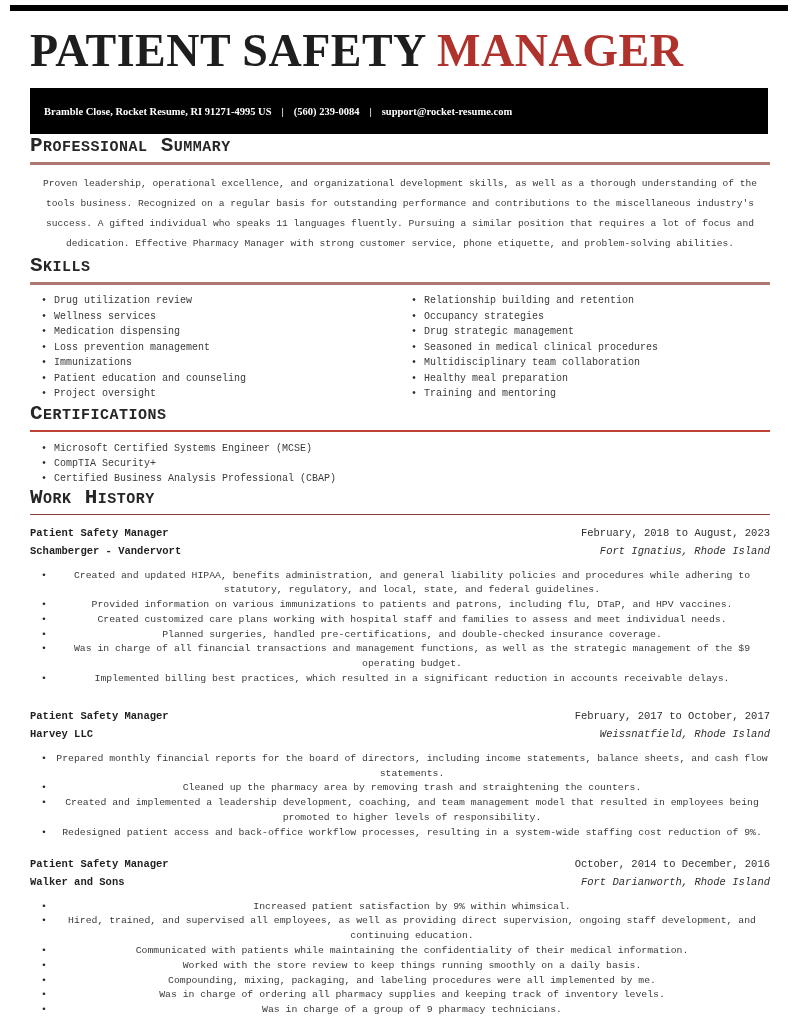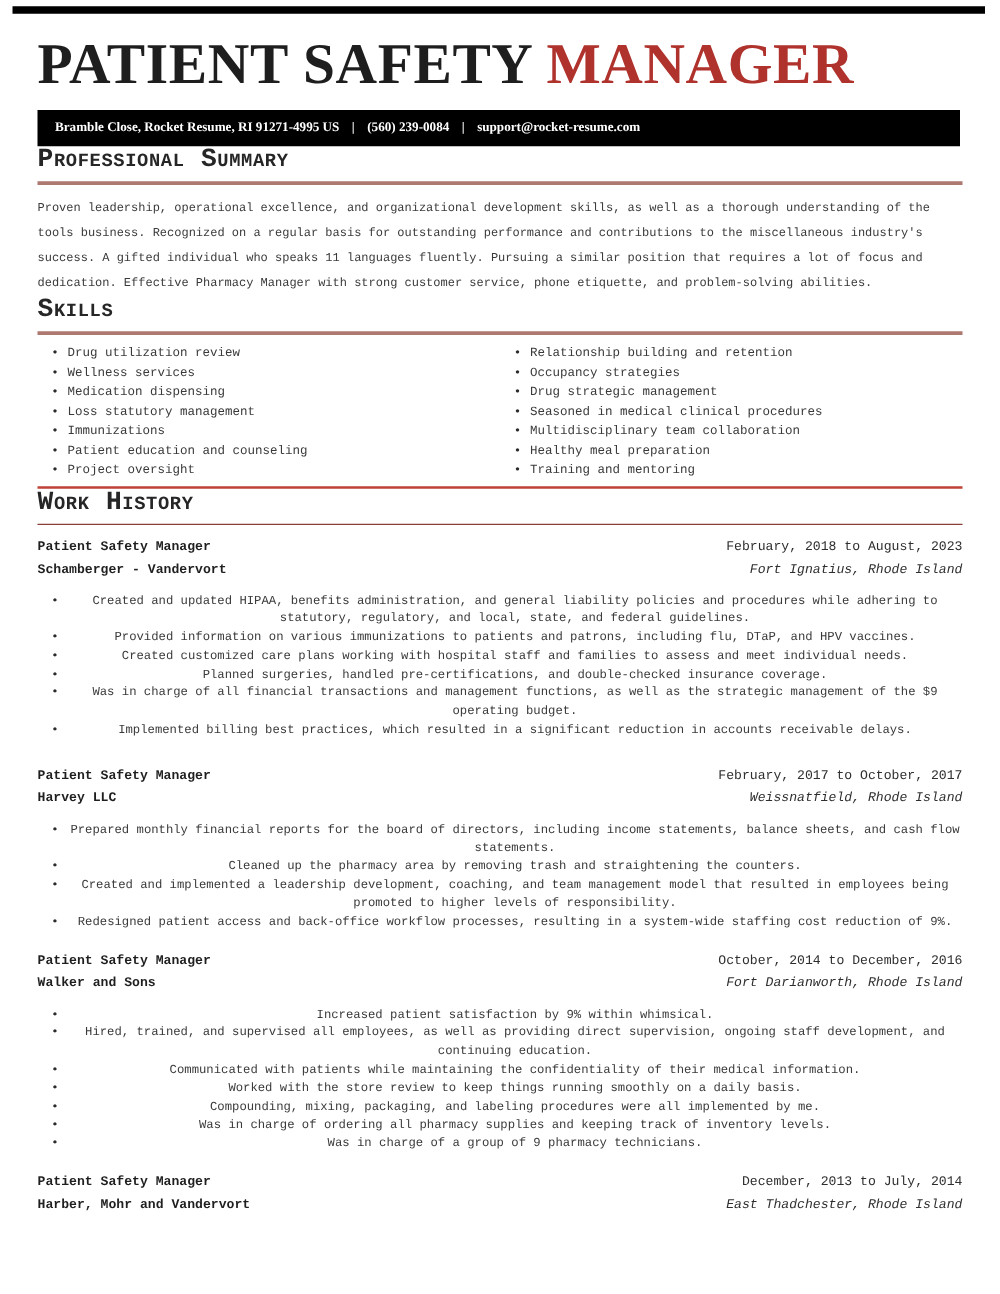--- a/index.html
+++ b/index.html
@@ -7,39 +7,39 @@
     width:800px; height:1035px; overflow:hidden; background:#ffffff;
     font-family:"Liberation Serif", serif; color:#333;
   }
   .top-bar { margin:5px 12px 0 10px; height:6px; background:var(--header_bar,#000); }
   .title {
     margin:15px 0 0 30px; font-size:46px; font-weight:bold; line-height:50px;
     color:#1e1e1e; letter-spacing:0.5px; white-space:nowrap;
   }
   .title .accent { color:var(--accent,#b0322c); }
   .contact-bar {
-    margin:12px 32px 0 30px; height:29px; background:var(--header_bar,#000);
+    margin:12px 32px 0 30px; height:46px; background:var(--header_bar,#000);
     color:var(--header_text,#fff); display:flex; align-items:center;
     padding-left:14px; font-size:10.5px; font-weight:bold; box-sizing:border-box;
   }
   .contact-bar .sep { margin:0 10px; }
   .content { margin:0 30px;font-family:Liberation Mono, monospace; }
   h2.section {
     margin:0; font-variant:small-caps; font-weight:bold; font-size:21px;
     line-height:24px; color:#262626; letter-spacing:0.5px;
   }
   .mt-summary { margin-top:25px; }
   .mt-skills  { margin-top:0; }
   .mt-certs   { margin-top:12px; }
   .mt-work    { margin-top:12px; }
   .rule { border:none; margin:4px 0 0; }
   .rule-soft   { height:3px; background:var(--rule_soft,#ae7970); }
   .rule-bright { height:2px; background:var(--rule_bright,#c04237); }
   .rule-dark   { height:1px; background:var(--rule_dark,#8a3f37); }
-  .summary-text { margin:9px 0 0; font-size:9.6px; line-height:20px; color:#3a3a3a; }
+  .summary-text { margin:9px 0 0; font-size:9.6px; line-height:20px; color:#3a3a3a;text-align:center; }
   .skills-grid { display:grid; grid-template-columns:1fr 1fr; margin-top:8px; }
   ul.plain { list-style:none; margin:0; padding:0; }
   ul.plain li {
     position:relative; padding-left:24px; font-size:10px; line-height:15.5px; color:#3a3a3a;
   }
   ul.plain li::before { content:"\2022"; position:absolute; left:11px; color:#2b2b2b; }
   ul.cert-list { margin-top:9px; }
   ul.cert-list li { line-height:15px; }
   .work-entry { margin-top:14px; }
   .work-entry:nth-of-type(1) { margin-top:9px; }
@@ -79,40 +79,47 @@
 
     <section>
       <h2 class="section mt-skills">Skills</h2>
       <hr class="rule rule-soft">
       <div class="skills-grid">
         <ul class="plain">
 
         <li>Drug utilization review</li>
             <li>Wellness services</li>
             <li>Medication dispensing</li>
-            <li>Loss statutory management</li>
+            <li>Loss prevention management</li>
             <li>Immunizations</li>
             <li>Patient education and counseling</li>
             <li>Project oversight</li>
           </ul>
         <ul class="plain">
 
         <li>Relationship building and retention</li>
             <li>Occupancy strategies</li>
             <li>Drug strategic management</li>
             <li>Seasoned in medical clinical procedures</li>
             <li>Multidisciplinary team collaboration</li>
             <li>Healthy meal preparation</li>
             <li>Training and mentoring</li>
           </ul>
       </div>
     </section>
 
     <section>
+      <h2 class="section mt-certs">Certifications</h2>
       <hr class="rule rule-bright">
+      <ul class="plain cert-list">
+
+      <li>Microsoft Certified Systems Engineer (MCSE)</li>
+          <li>CompTIA Security+</li>
+          <li>Certified Business Analysis Professional (CBAP)</li>
+        </ul>
     </section>
 
     <section>
       <h2 class="section mt-work">Work History</h2>
       <hr class="rule rule-dark">
       <div>
 
           <article class="work-entry">
             <div class="entry-row">
               <span class="job-title">Patient Safety Manager</span>

